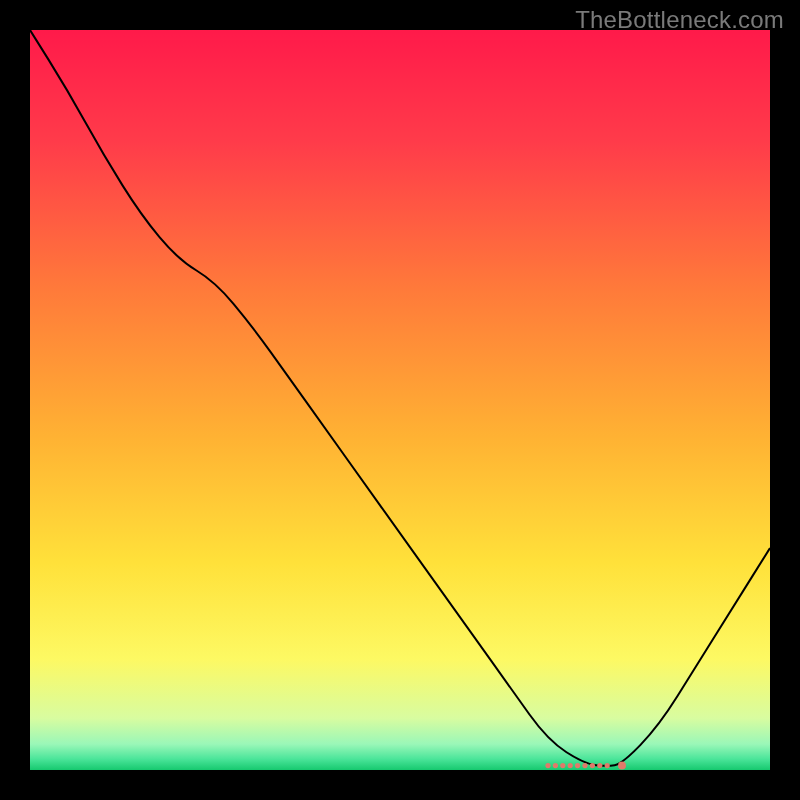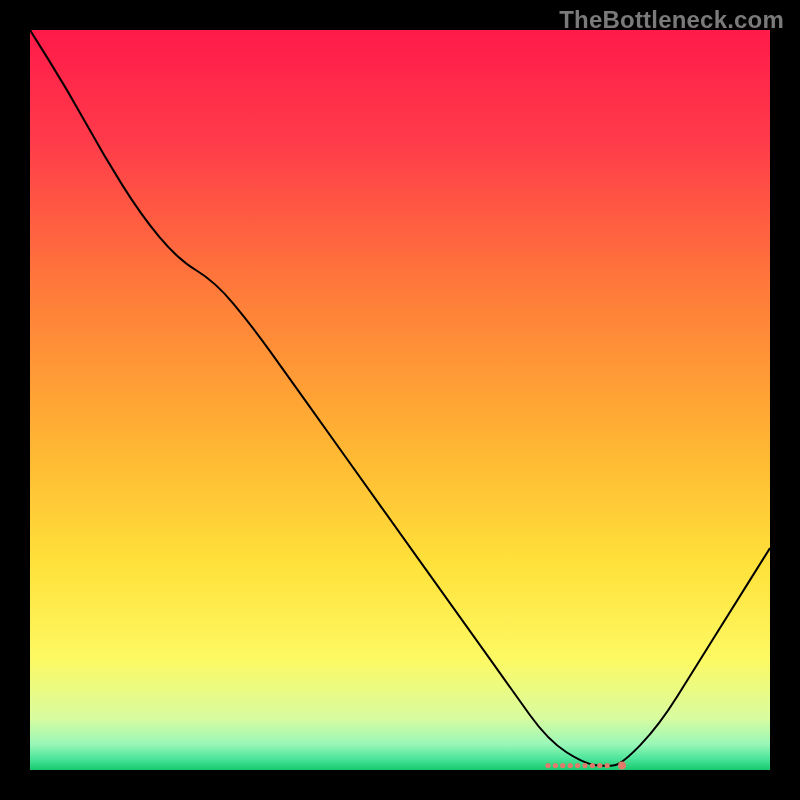--- a/index.html
+++ b/index.html
@@ -15,21 +15,21 @@
     position: relative;
     width: 800px;
     height: 800px;
   }
   .watermark {
     position: absolute;
     top: 6px;
     right: 16px;
     color: #7a7a7a;
     font-size: 24px;
-    font-weight: 700;
+    font-weight: 400;
     letter-spacing: 0.2px;
     user-select: none;
   }
   .plot-area {
     position: absolute;
     left: 30px;
     top: 30px;
     width: 740px;
     height: 740px;
     overflow: hidden;

